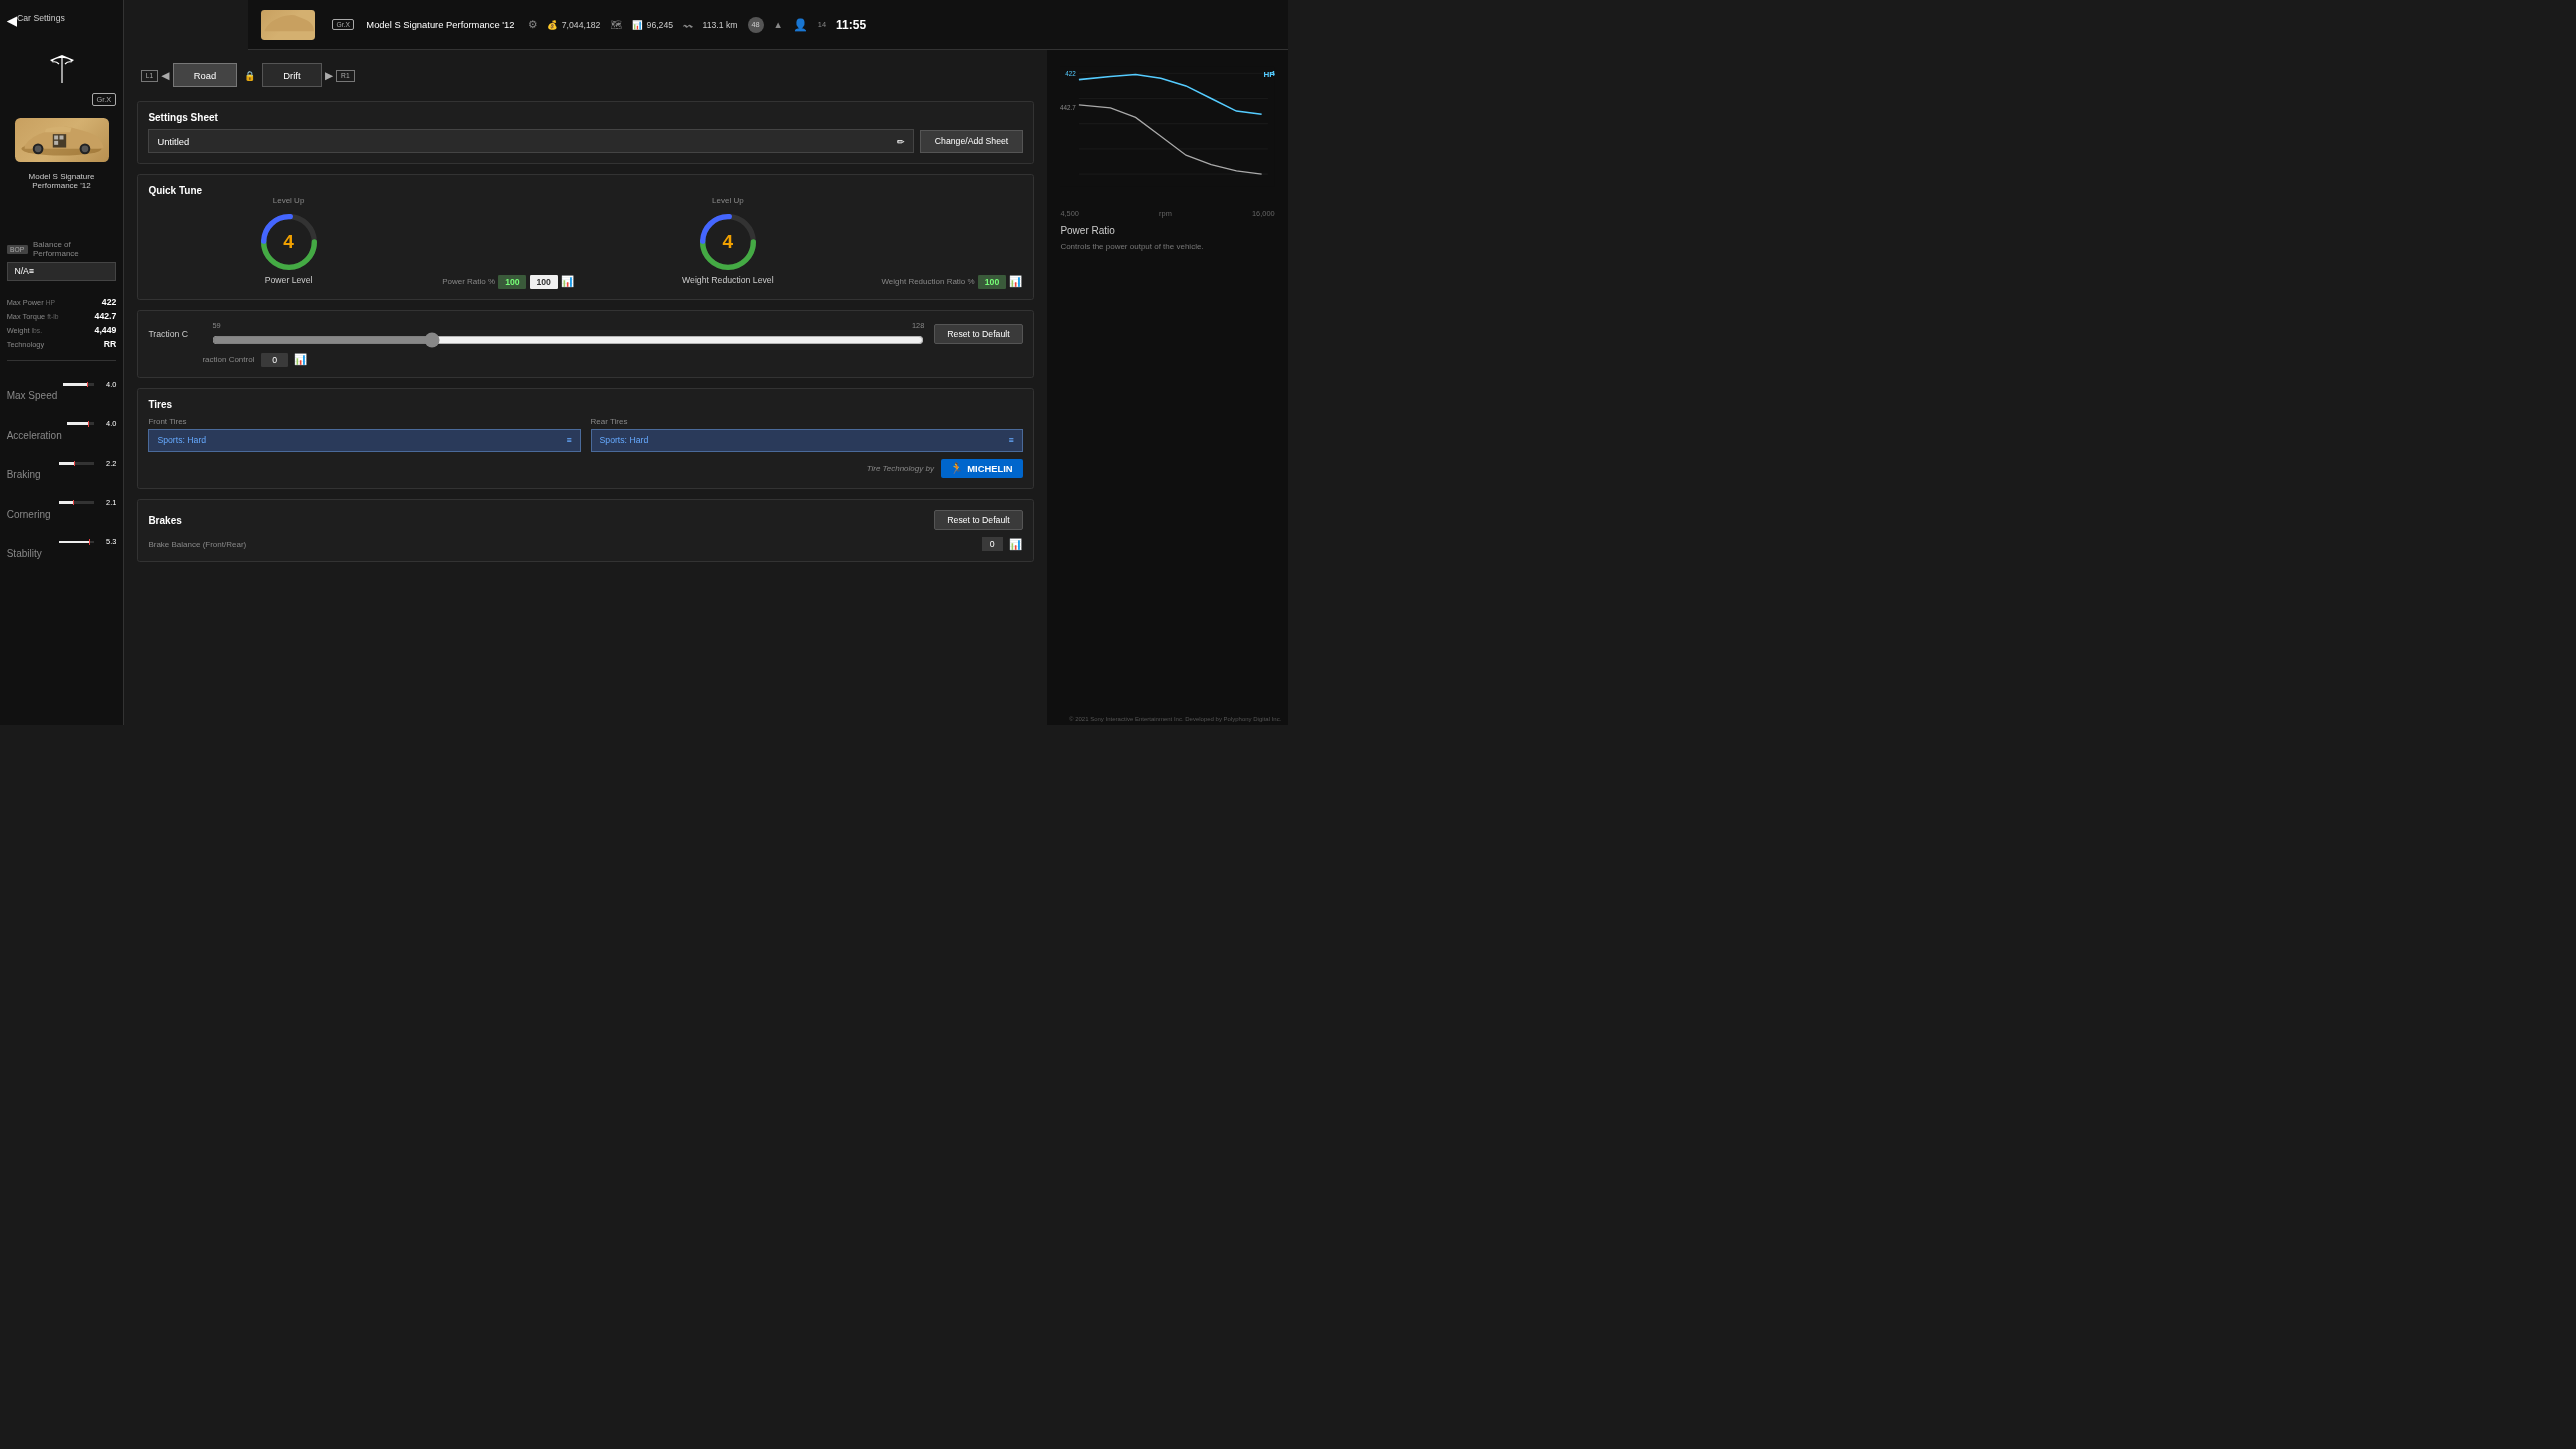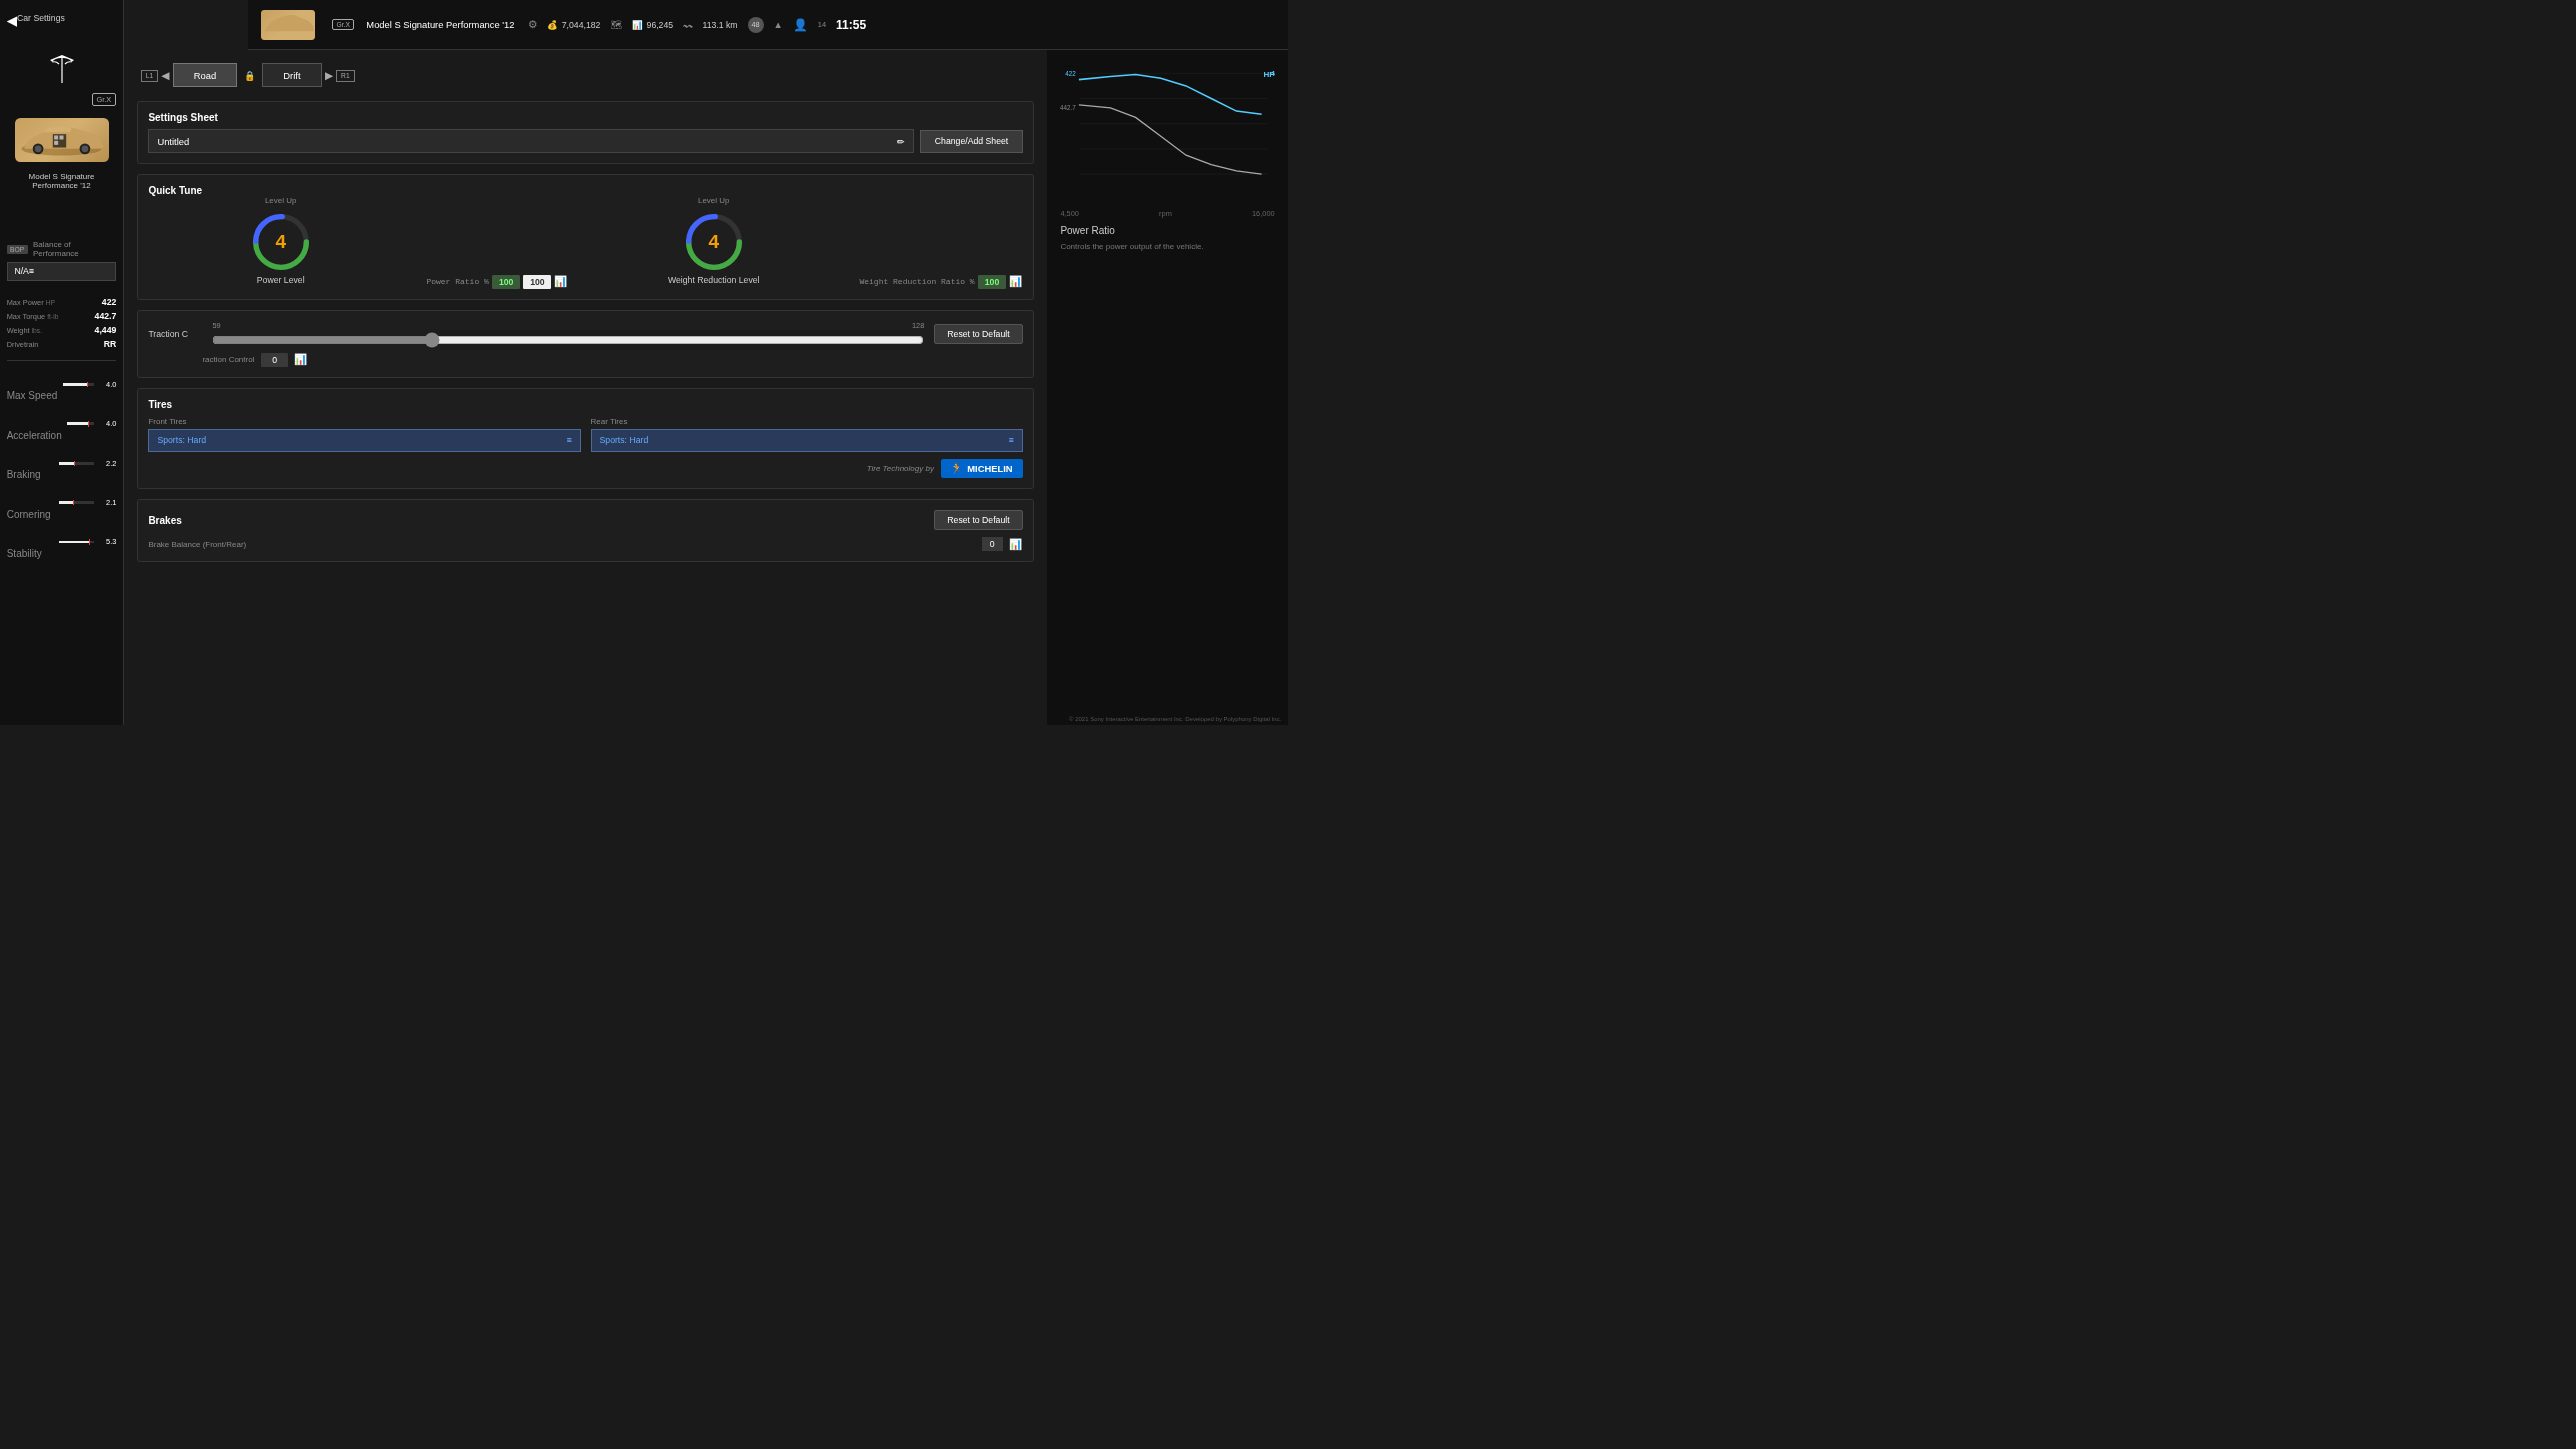--- a/index.html
+++ b/index.html
@@ -411,21 +411,20 @@
     .ratio-row {
       display: flex;
       align-items: center;
       gap: 3.4px;
       margin-top: 3.4px;
     }
 
     .ratio-label {
       color: #888;
       font-size: 8px;
-      font-family: Liberation Mono, monospace;
     }
 
     .ratio-value {
       background: #3a5a3a;
       color: #7f7;
       padding: 2px 6.7px;
       font-size: 8.7px;
       border-radius: 1.3px;
       font-weight: bold;
     }
@@ -713,21 +712,21 @@
         </span>
         <span class="stat-value">442.7</span>
       </div>
       <div class="stat-row">
         <span class="stat-label">
           <span>Weight</span> <span class="stat-unit">lbs.</span>
         </span>
         <span class="stat-value">4,449</span>
       </div>
       <div class="stat-row">
-        <span class="stat-label">Drivetrain</span>
+        <span class="stat-label">Technology</span>
         <span class="stat-value">RR</span>
       </div>
     </div>
 
     <div class="divider"></div>
 
     <div class="perf-stats" id="perf-stats-container">
     <div class="perf-row">
       <span class="perf-label">Max Speed</span>
       <div class="perf-bar-container">

